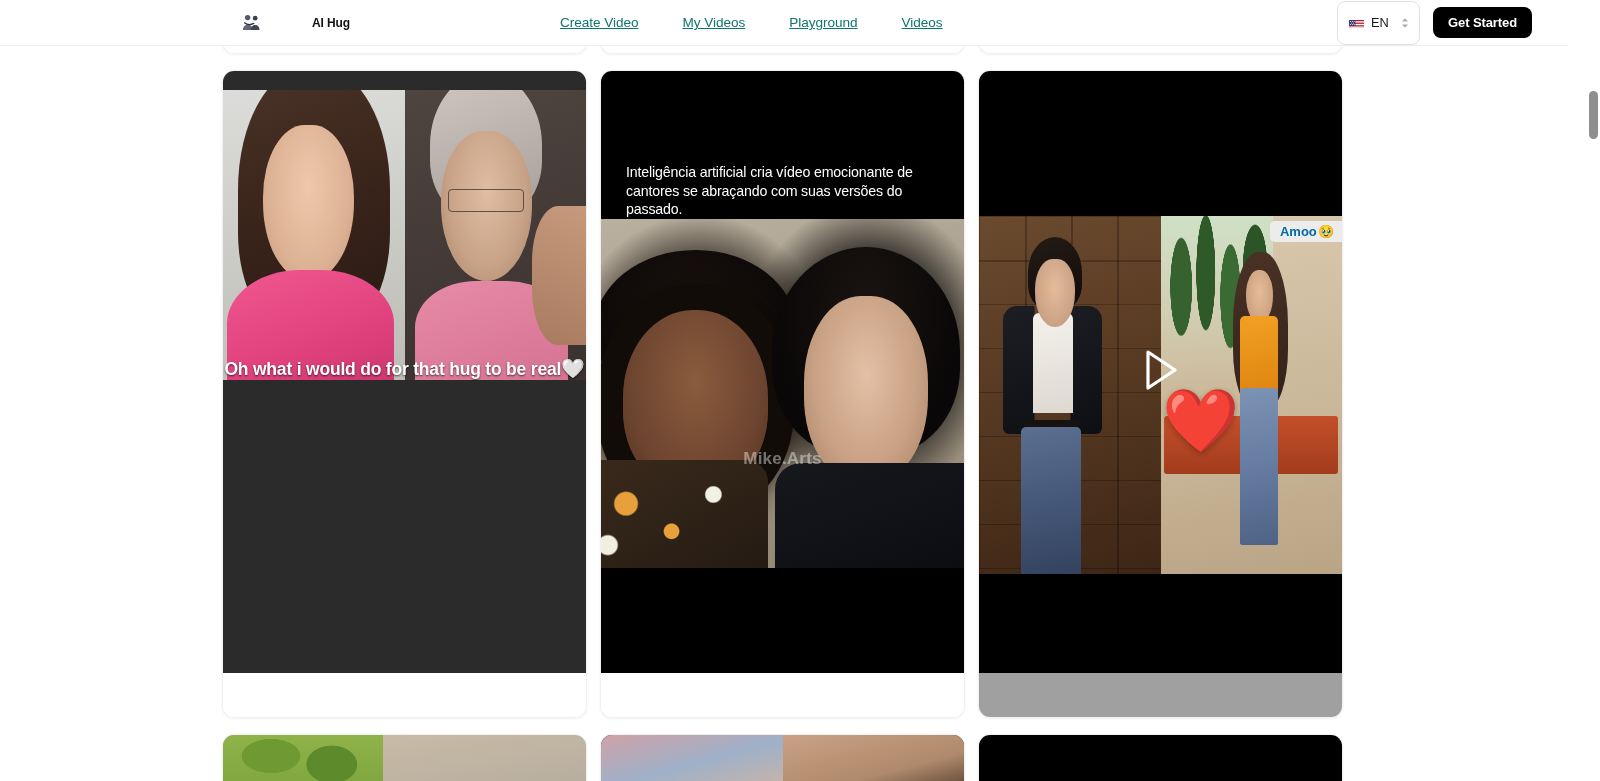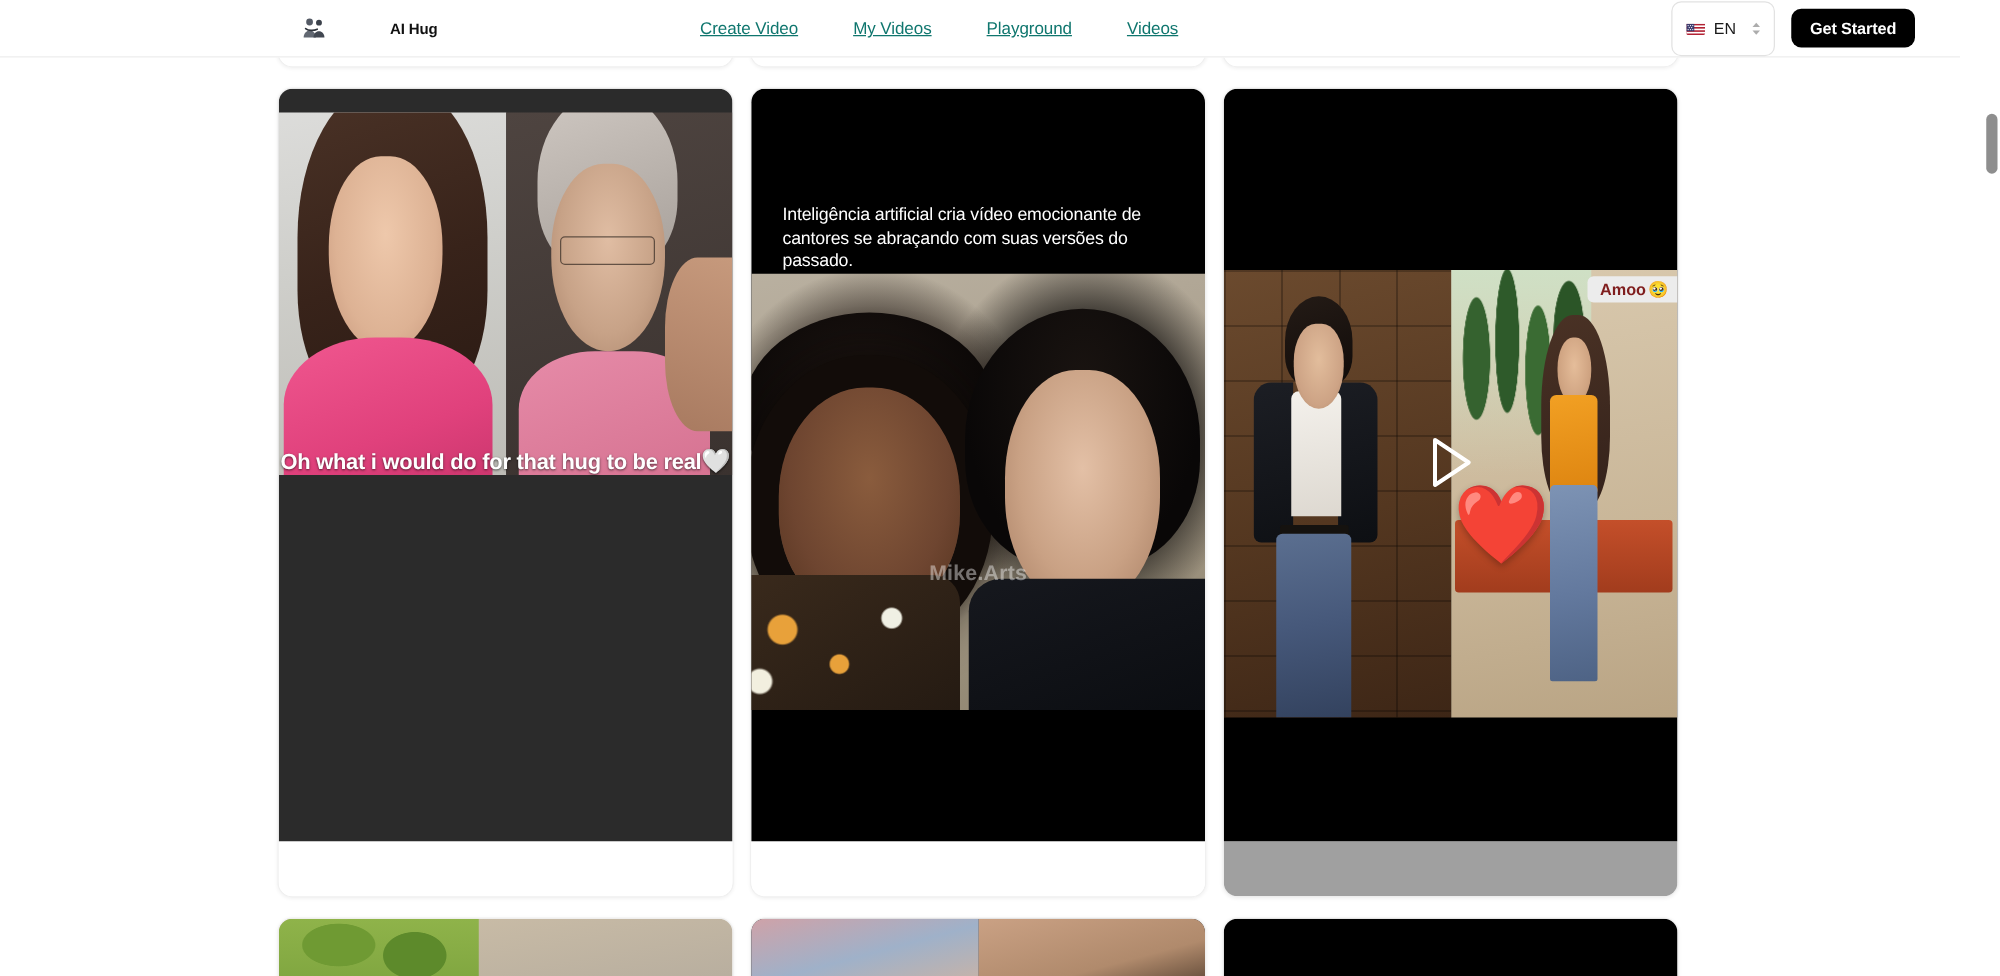--- a/index.html
+++ b/index.html
@@ -413,21 +413,21 @@
   .girl-jeans {
     position: absolute; left: 44%; top: 48%;
     width: 21%; height: 44%;
     background: linear-gradient(170deg, #7d93b4 0%, #63799e 55%, #4e6385 100%);
     border-radius: 4px 4px 2px 2px;
   }
   .badge {
     position: absolute;
     right: 0px; top: 5px;
     background: #ececec;
-    color: #7f1d1d;
+    color: #0369a1;
     font-size: 13px;
     font-weight: 600;
     padding: 3px 7px 3px 10px;
     border-radius: 5px 0 0 5px;
     display: flex;
     align-items: center;
     gap: 2px;
     z-index: 6;
     white-space: nowrap;
   }

